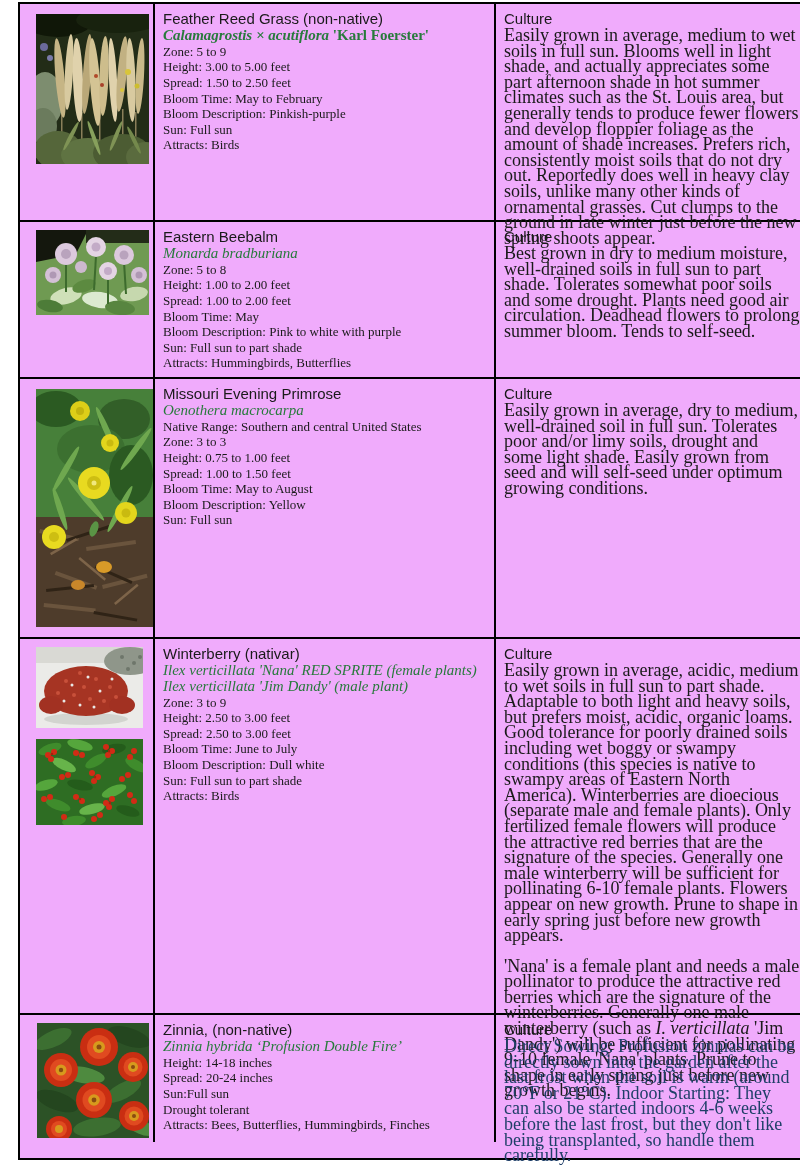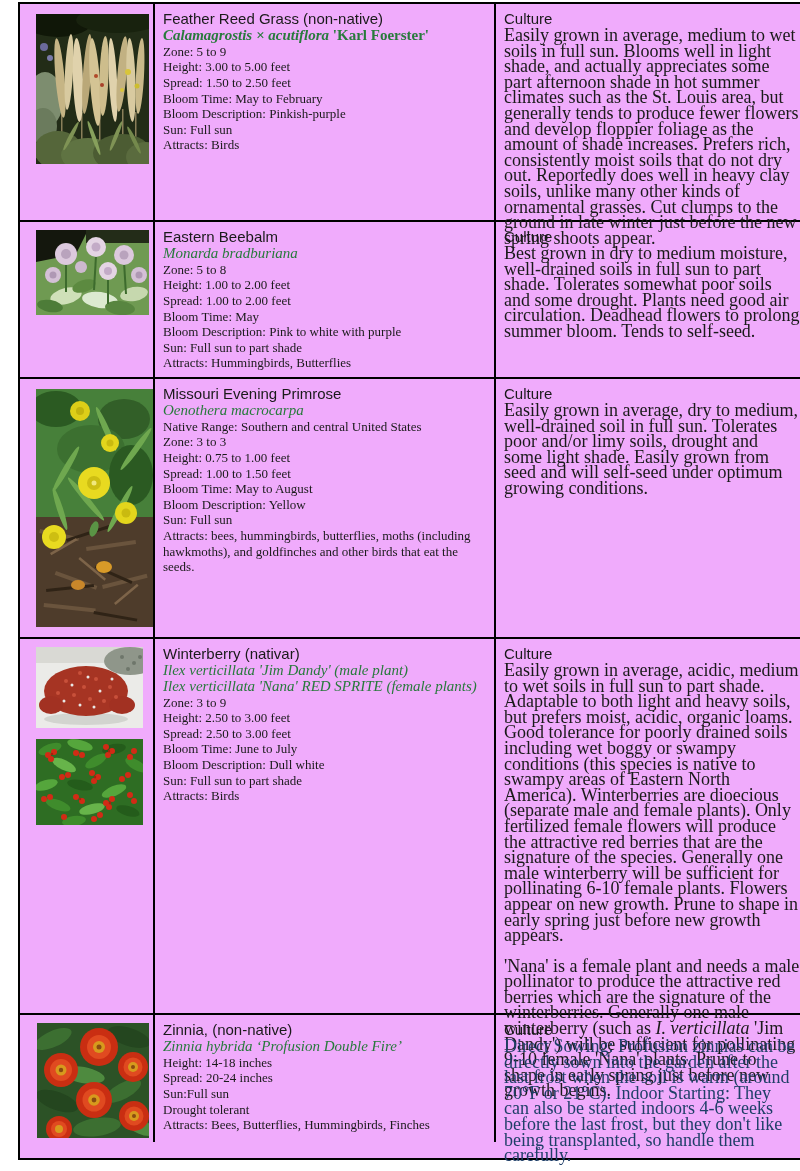--- a/index.html
+++ b/index.html
@@ -228,21 +228,20 @@
           <div class="sci" style="color: rgb(40, 122, 60);"><span>Oenothera macrocarpa</span><span class="reg"></span></div>
         </div>
         <div>
           <div class="detail-line">Native Range: Southern and central United States</div>
             <div class="detail-line">Zone: 3 to 3</div>
             <div class="detail-line">Height: 0.75 to 1.00 feet</div>
             <div class="detail-line">Spread: 1.00 to 1.50 feet</div>
             <div class="detail-line">Bloom Time: May to August</div>
             <div class="detail-line">Bloom Description: Yellow</div>
             <div class="detail-line">Sun: Full sun</div>
-            <div class="detail-line">Attracts: bees, hummingbirds, butterflies, moths (including hawkmoths), and goldfinches and other birds that eat the seeds.</div>
         </div>
       </div>
       <div class="c c3">
         <div class="culture-head">Culture</div>
         <div class="para">Easily grown in average, dry to medium, well-drained soil in full sun. Tolerates poor and/or limy soils, drought and some light shade. Easily grown from seed and will self-seed under optimum growing conditions.</div>
       </div>
     </div>
 
     <div class="row r4">
       <div class="c c1" style="padding-top:8px;">
@@ -339,22 +338,22 @@
                 <circle cx="59" cy="38" r="1.2"></circle>
                 <circle cx="44" cy="60" r="1.2"></circle>
                 <circle cx="74" cy="64" r="1.2"></circle>
               </g>
           </svg>
         </span>
       </div>
       <div class="c c2">
         <div class="plant-name">Winterberry (nativar)</div>
         <div>
-          <div class="sci" style="color: rgb(40, 122, 60);"><span>Ilex verticillata 'Jim Dandy' (male plant)</span><span class="reg"></span></div>
-            <div class="sci" style="color: rgb(40, 122, 60);"><span>Ilex verticillata 'Nana' RED SPRITE (female plants)</span><span class="reg"></span></div>
+          <div class="sci" style="color: rgb(40, 122, 60);"><span>Ilex verticillata 'Nana' RED SPRITE (female plants)</span><span class="reg"></span></div>
+            <div class="sci" style="color: rgb(40, 122, 60);"><span>Ilex verticillata 'Jim Dandy' (male plant)</span><span class="reg"></span></div>
         </div>
         <div>
           <div class="detail-line">Zone: 3 to 9</div>
             <div class="detail-line">Height: 2.50 to 3.00 feet</div>
             <div class="detail-line">Spread: 2.50 to 3.00 feet</div>
             <div class="detail-line">Bloom Time: June to July</div>
             <div class="detail-line">Bloom Description: Dull white</div>
             <div class="detail-line">Sun: Full sun to part shade</div>
             <div class="detail-line">Attracts: Birds</div>
         </div>

